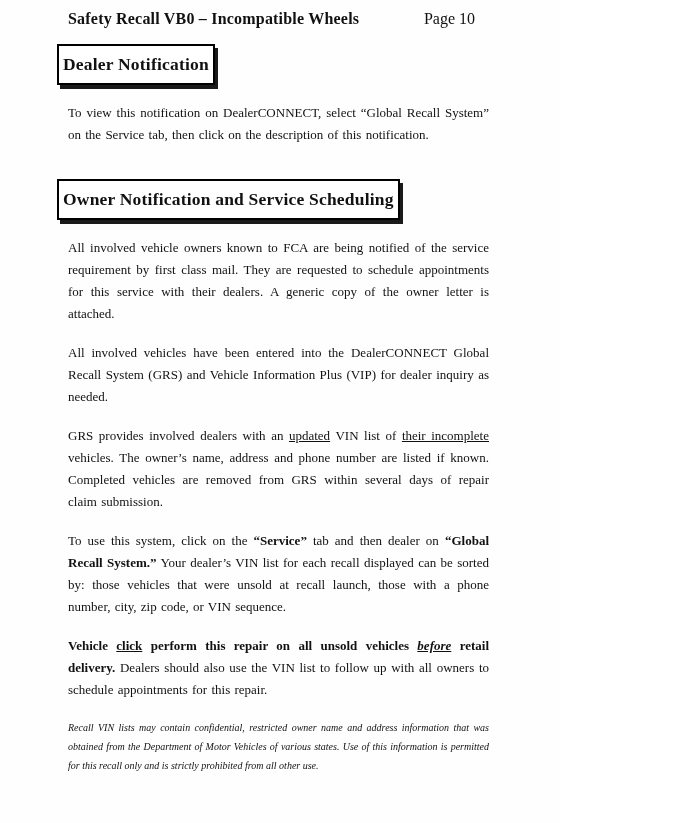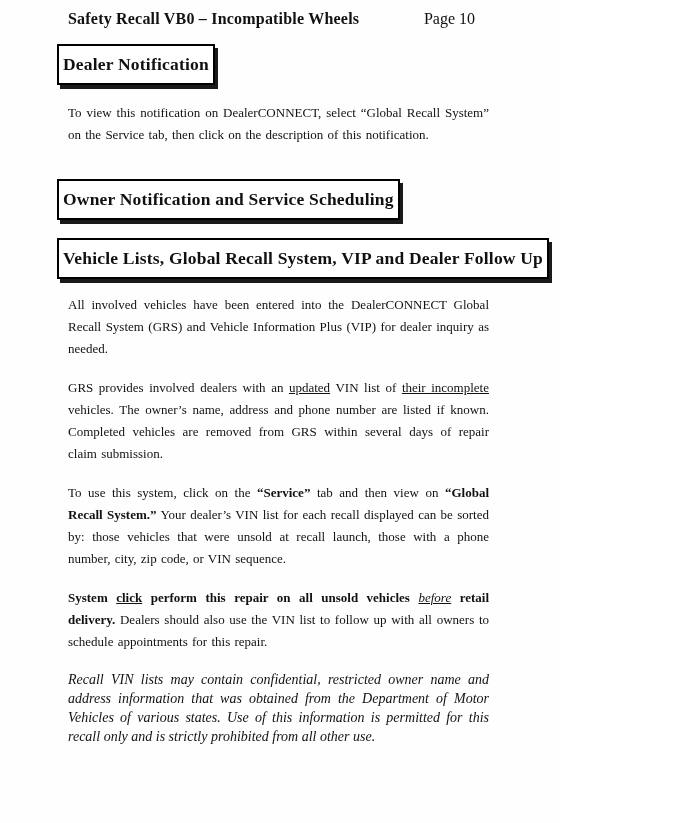--- a/index.html
+++ b/index.html
@@ -48,26 +48,26 @@
     font-size: 13px;
     line-height: 22px;
     text-align: justify;
     margin: 15px 0 17px 0;
     word-spacing: 1px;
   }
   p.tight { margin-top: 13px; }
 
   .u  { text-decoration: underline; }
   .b  { font-weight: bold; }
-  .bi { font-weight: normal; font-style: italic; text-decoration: underline; }
+  .bi { font-weight: bold; font-style: italic; text-decoration: underline; }
   .bu { font-weight: bold; text-decoration: underline; }
 
   p.note-italic {
     font-style: italic;
-    font-size: 14px;
+    font-size: 10px;
     line-height: 19px;
     text-align: justify;
     margin: 10px 0 14px 0;
   }
 </style>
 </head>
 <body>
 
 <div class="page">
 
@@ -76,32 +76,32 @@
     <span class="doc-page-num">Page 10</span>
   </div>
 
   <div>
     <div class="section-heading">Dealer Notification</div>
     <p class="body-text">To view this notification on DealerCONNECT, select “Global Recall System” on the Service tab, then click on the description of this notification.</p>
   </div>
 
   <div>
     <div class="section-heading">Owner Notification and Service Scheduling</div>
+    <p class="body-text">All involved vehicle owners known to FCA are being notified of the service requirement by first class mail.  They are requested to schedule appointments for this service with their dealers.  A generic copy of the owner letter is attached.</p>
   </div>
 
   <div>
-    <div class="section-heading">Vehicle Lists, Global Recall System, VIP and Dealer Follow Up</div>
 
     <p class="body-text tight">All involved vehicles have been entered into the DealerCONNECT Global Recall System (GRS) and Vehicle Information Plus (VIP) for dealer inquiry as needed.</p>
 
     <p class="body-text"><span>GRS provides involved dealers with an </span><span class="u">updated</span><span> VIN list of </span><span class="u">their incomplete</span><span> vehicles.  The owner’s name, address and phone number are listed if known.  Completed vehicles are removed from GRS within several days of repair claim submission.</span></p>
 
-    <p class="body-text"><span>To use this system, click on the </span><span class="b">“Service”</span><span> tab and then view on </span><span class="b">“Global Recall System.”</span><span>  Your dealer’s VIN list for each recall displayed can be sorted by: those vehicles that were unsold at recall launch, those with a phone number, city, zip code, or VIN sequence.</span></p>
+    <p class="body-text"><span>To use this system, click on the </span><span class="b">“Service”</span><span> tab and then dealer on </span><span class="b">“Global Recall System.”</span><span>  Your dealer’s VIN list for each recall displayed can be sorted by: those vehicles that were unsold at recall launch, those with a phone number, city, zip code, or VIN sequence.</span></p>
 
-    <p class="body-text"><span class="b">System </span><span class="bu">click</span><span class="b"> perform this repair on all unsold vehicles </span><span class="bi">before</span><span class="b"> retail delivery.</span><span>  Dealers should also use the VIN list to follow up with all owners to schedule appointments for this repair.</span></p>
+    <p class="body-text"><span class="b">Vehicle </span><span class="bu">click</span><span class="b"> perform this repair on all unsold vehicles </span><span class="bi">before</span><span class="b"> retail delivery.</span><span>  Dealers should also use the VIN list to follow up with all owners to schedule appointments for this repair.</span></p>
 
     <p class="note-italic">Recall VIN lists may contain confidential, restricted owner name and address information that was obtained from the Department of Motor Vehicles of various states.  Use of this information is permitted for this recall only and is strictly prohibited from all other use.</p>
   </div>
 
   <div>
     
     
   </div>
 
 </div>

